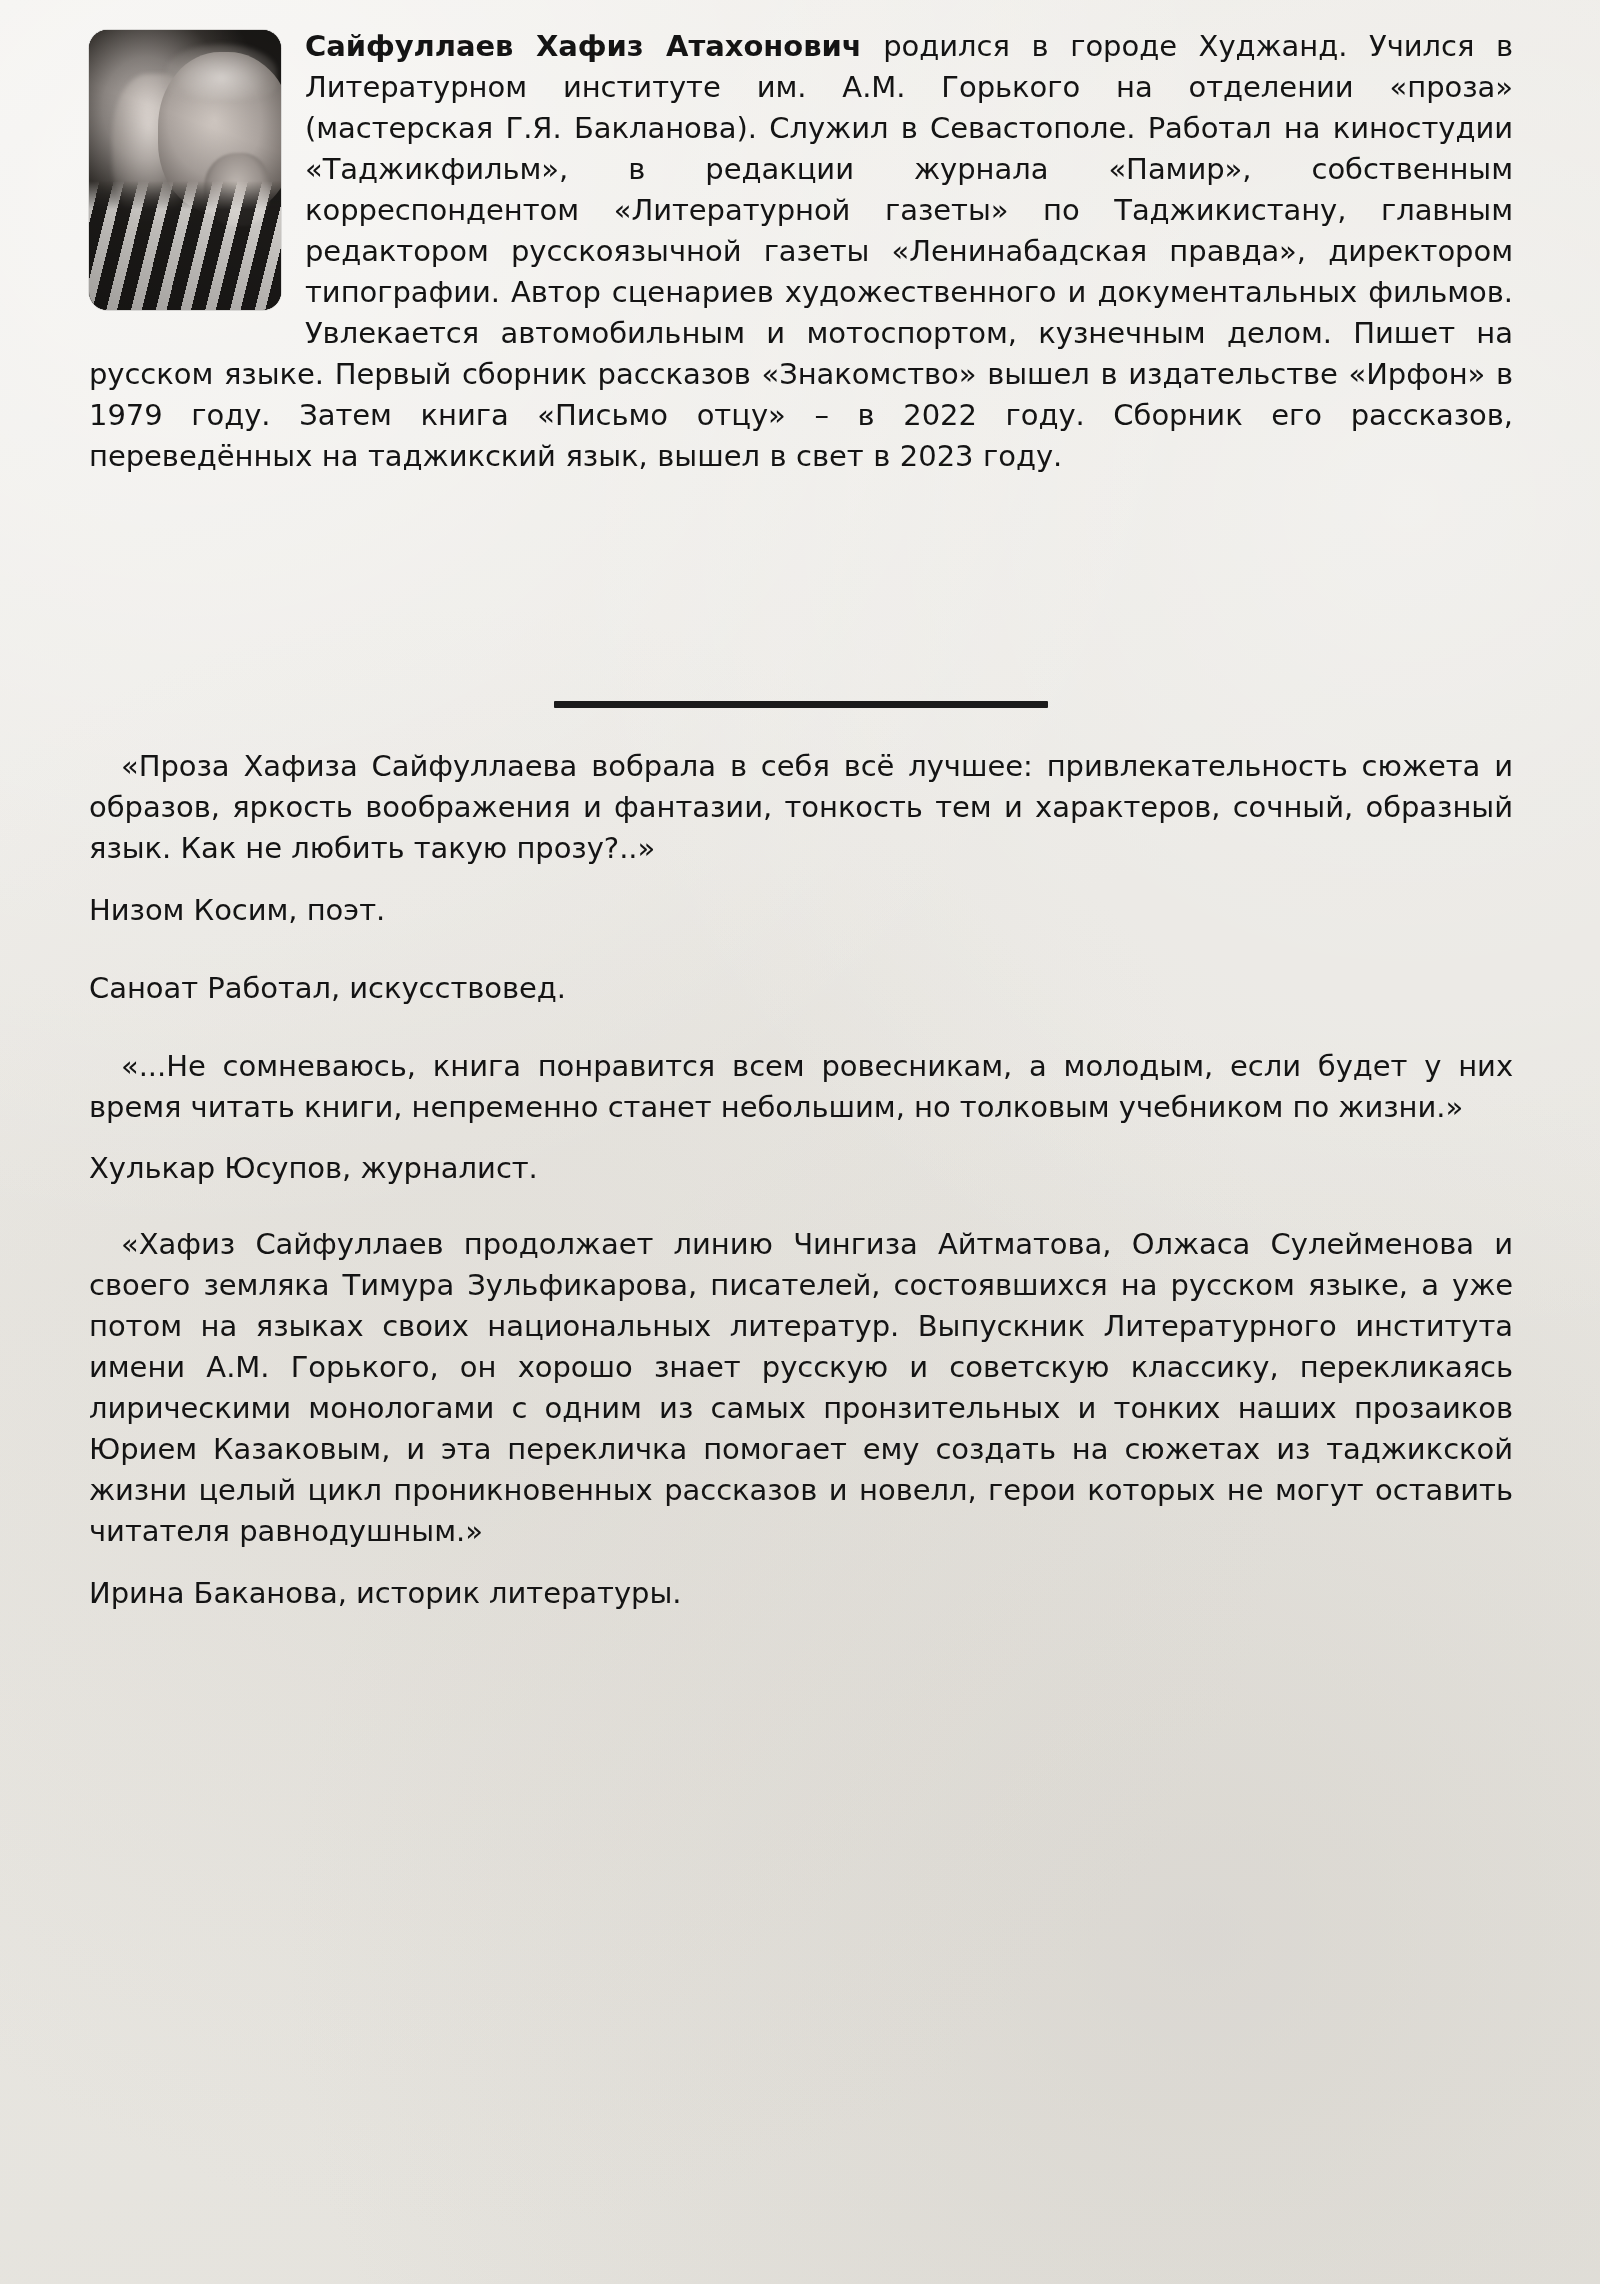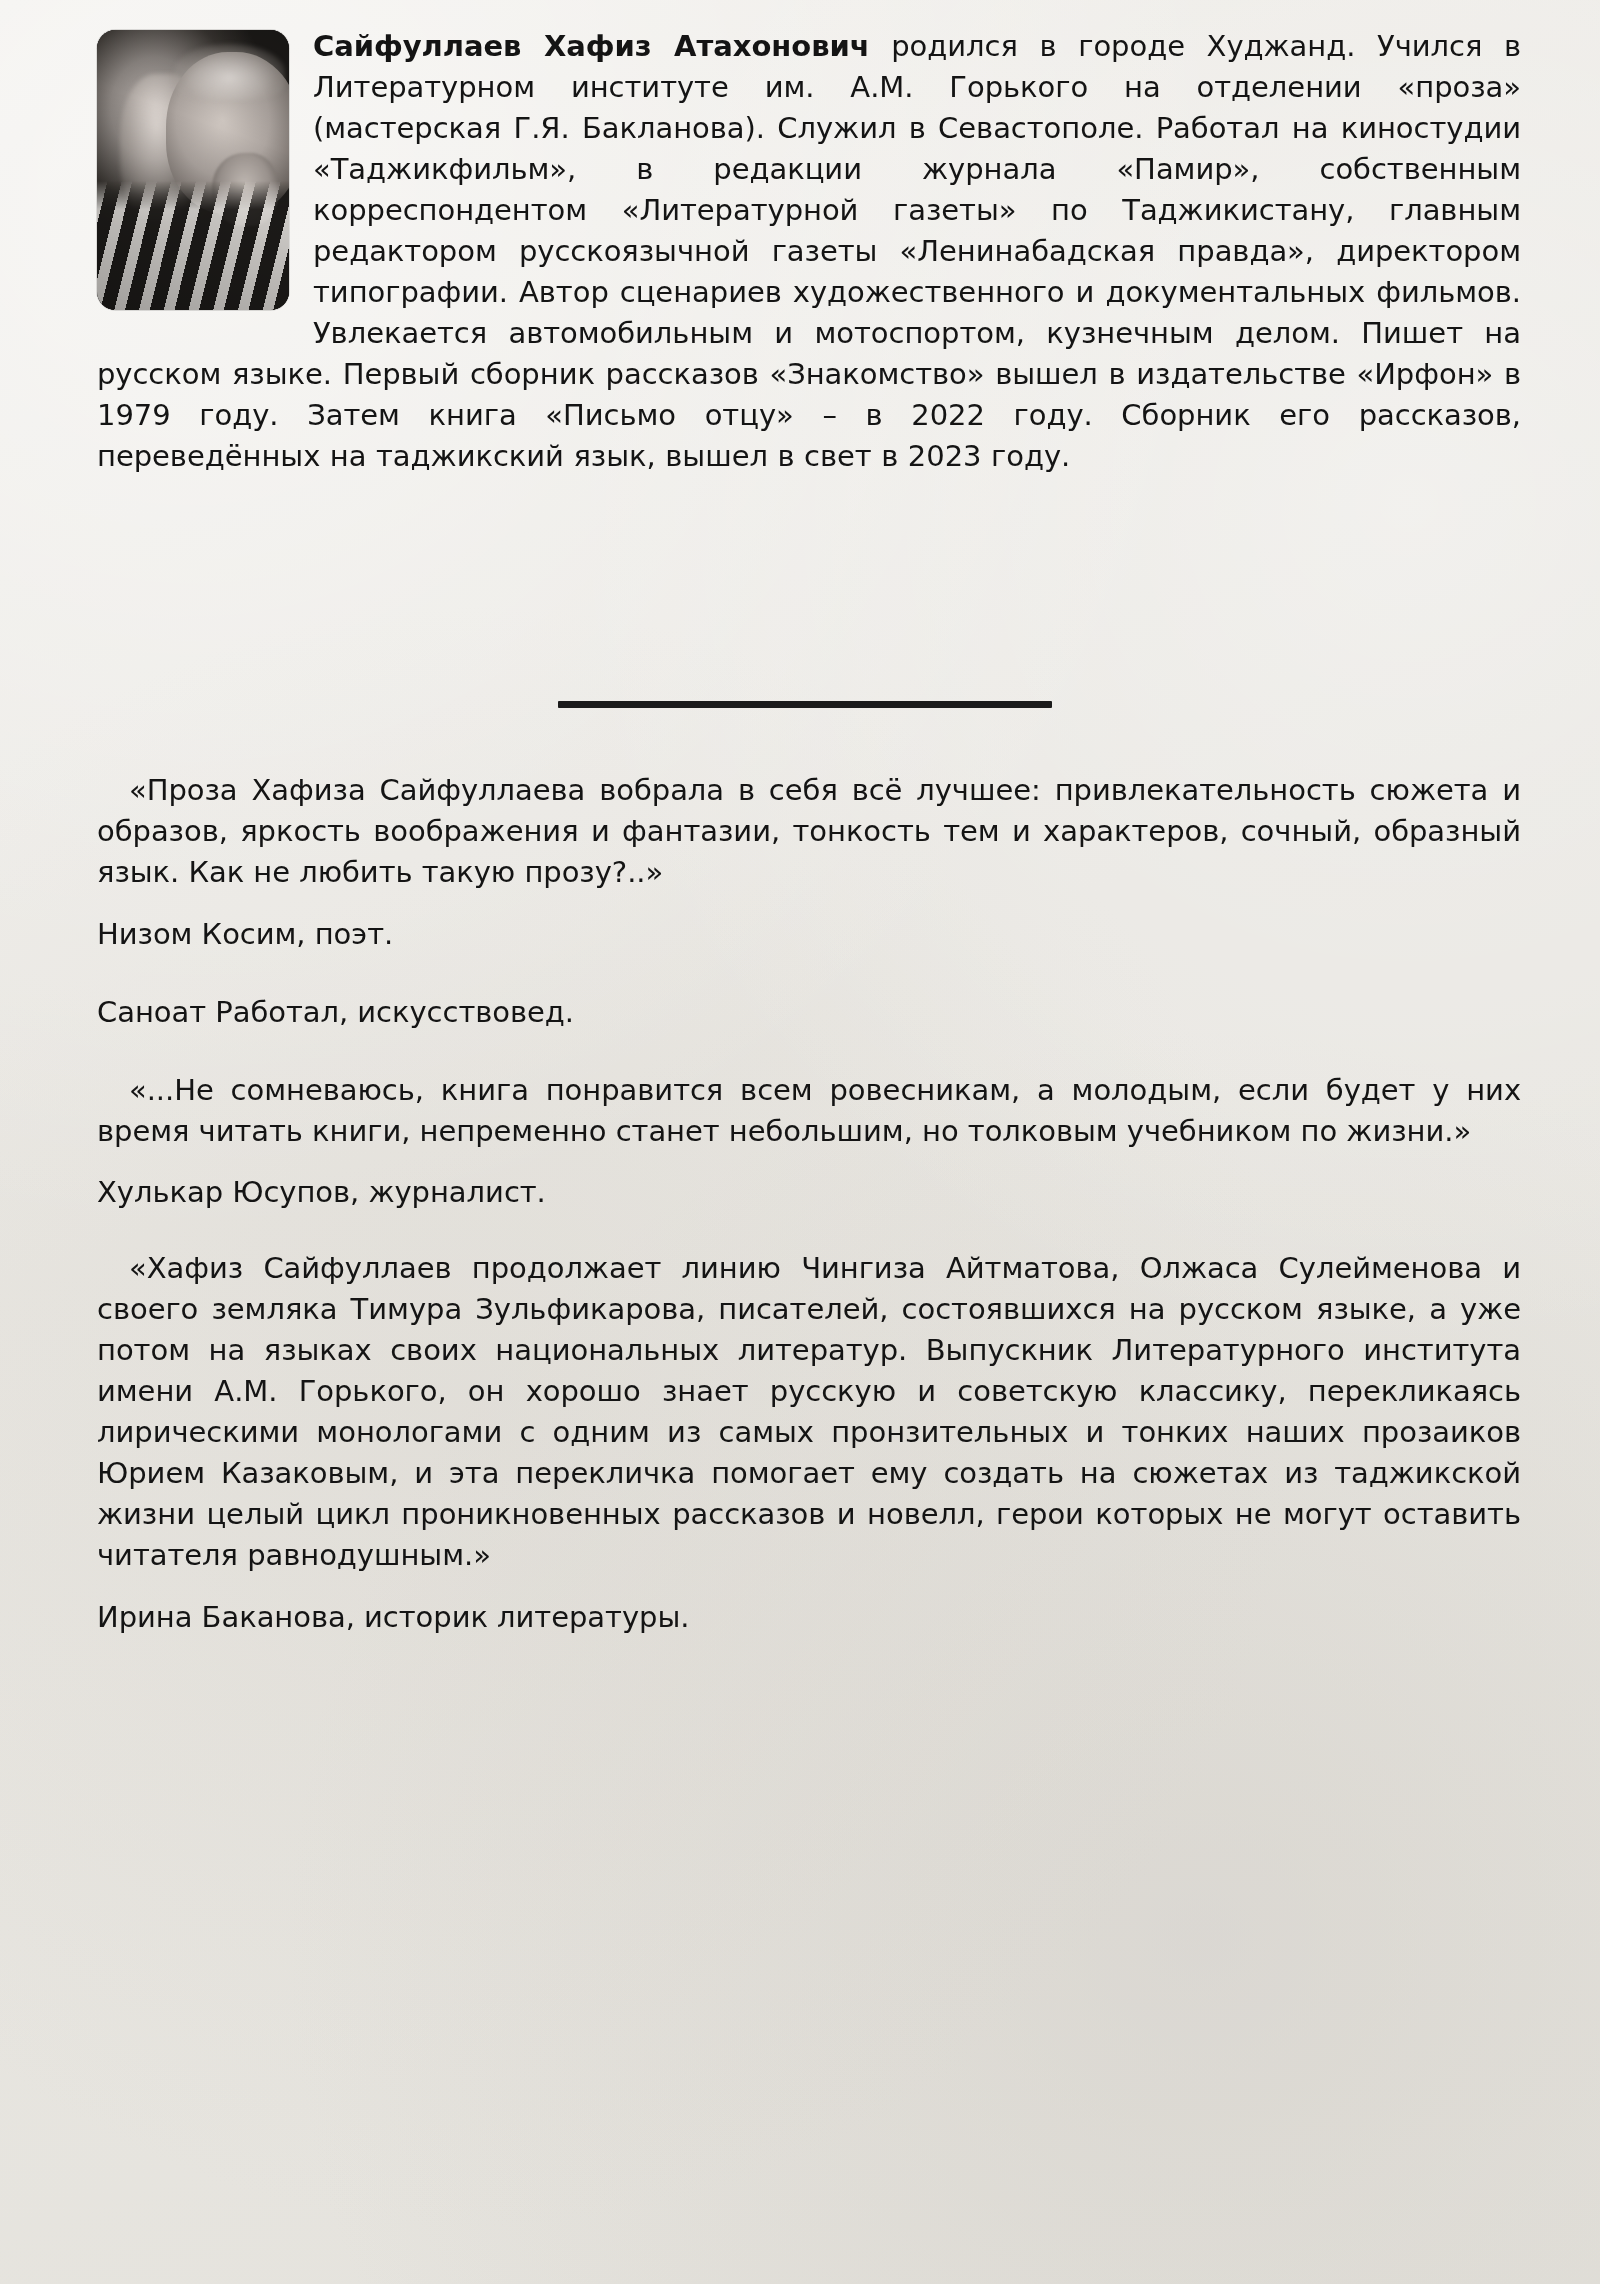--- a/index.html
+++ b/index.html
@@ -12,21 +12,20 @@
   .page {
     position: relative;
     width: 1601px;
     height: 2285px;
     margin: 0 auto;
     background: #eceae6;
     overflow: hidden;
     font-family: "DejaVu Sans", "Liberation Sans", sans-serif;
     color: #141414;
     box-sizing: border-box;
-    padding-left: 8px;
   }
 
   
   .paper-texture {
     position: absolute;
     inset: 0;
     pointer-events: none;
     background:
       radial-gradient(circle at 12% 8%,  rgba(255,255,255,0.55) 0%, rgba(255,255,255,0) 42%),
       radial-gradient(circle at 88% 22%, rgba(255,255,255,0.40) 0%, rgba(255,255,255,0) 38%),
@@ -163,21 +162,20 @@
   
   .quotes {
     position: absolute;
     left: 89px;
     top: 746px;
     width: 1424px;
   }
 
   .quote-block {
     margin-bottom: 34px;
-    margin-top: 24px;
   }
   .quote-block:last-child { margin-bottom: 0; }
 
   .quote-text {
     font-size: 29px;
     line-height: 41px;
     text-align: justify;
     text-indent: 32px;
     letter-spacing: -0.05px;
   }

